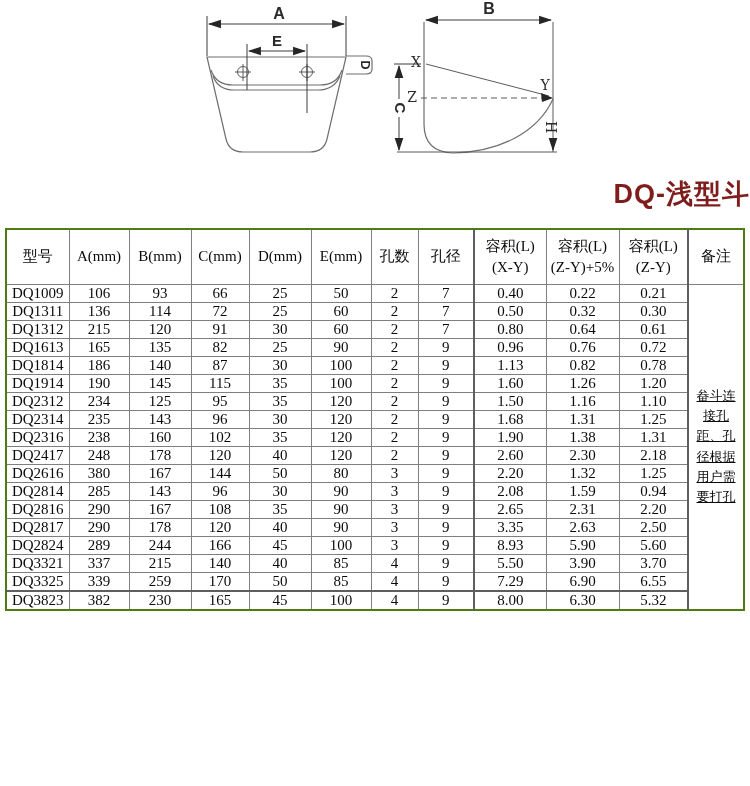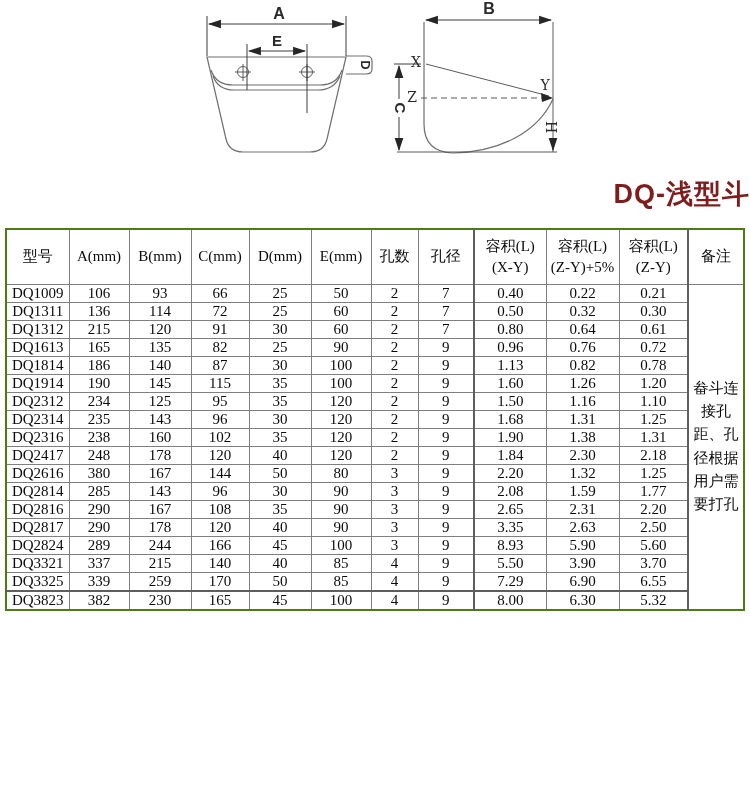--- a/index.html
+++ b/index.html
@@ -25,21 +25,21 @@
     border:1px solid #7f7f7f;text-align:center;vertical-align:middle;
     padding:0;font-size:15px;font-weight:normal;overflow:hidden;
     background:#ffffff;color:#0a0a0a;
   }
   .spec thead tr{height:55px;}
   .spec tbody tr{height:18px;}
   .spec tbody tr:last-child td{border-top:2px solid #5e5e5e;}
   .thick-l{border-left:2px solid #5e5e5e !important;}
   .hdr-line{line-height:21px;}
   td.remark{
-    font-size:15px;line-height:1.55;padding:12px 2px;
+    font-size:13px;line-height:1.55;padding:12px 2px;text-decoration:underline;
   }
   .dim-label{
     font-family:"Liberation Sans","DejaVu Sans",sans-serif;
     font-weight:bold;fill:#2a2a2a;
   }
   .pt-label{
     font-family:"DejaVu Serif","Liberation Serif",serif;
     fill:#2a2a2a;
   }
   .outline{stroke:#6f6f6f;stroke-width:1.2;fill:none;}
@@ -301,21 +301,21 @@
       </tr>
       <tr>
         <td>DQ2417</td>
         <td>248</td>
         <td>178</td>
         <td>120</td>
         <td>40</td>
         <td>120</td>
         <td>2</td>
         <td>9</td>
-        <td class="thick-l">1.84</td>
+        <td class="thick-l">2.60</td>
         <td>2.30</td>
         <td>2.18</td>
       </tr>
       <tr>
         <td>DQ2616</td>
         <td>380</td>
         <td>167</td>
         <td>144</td>
         <td>50</td>
         <td>80</td>
@@ -329,21 +329,21 @@
         <td>DQ2814</td>
         <td>285</td>
         <td>143</td>
         <td>96</td>
         <td>30</td>
         <td>90</td>
         <td>3</td>
         <td>9</td>
         <td class="thick-l">2.08</td>
         <td>1.59</td>
-        <td>1.77</td>
+        <td>0.94</td>
       </tr>
       <tr>
         <td>DQ2816</td>
         <td>290</td>
         <td>167</td>
         <td>108</td>
         <td>35</td>
         <td>90</td>
         <td>3</td>
         <td>9</td>

